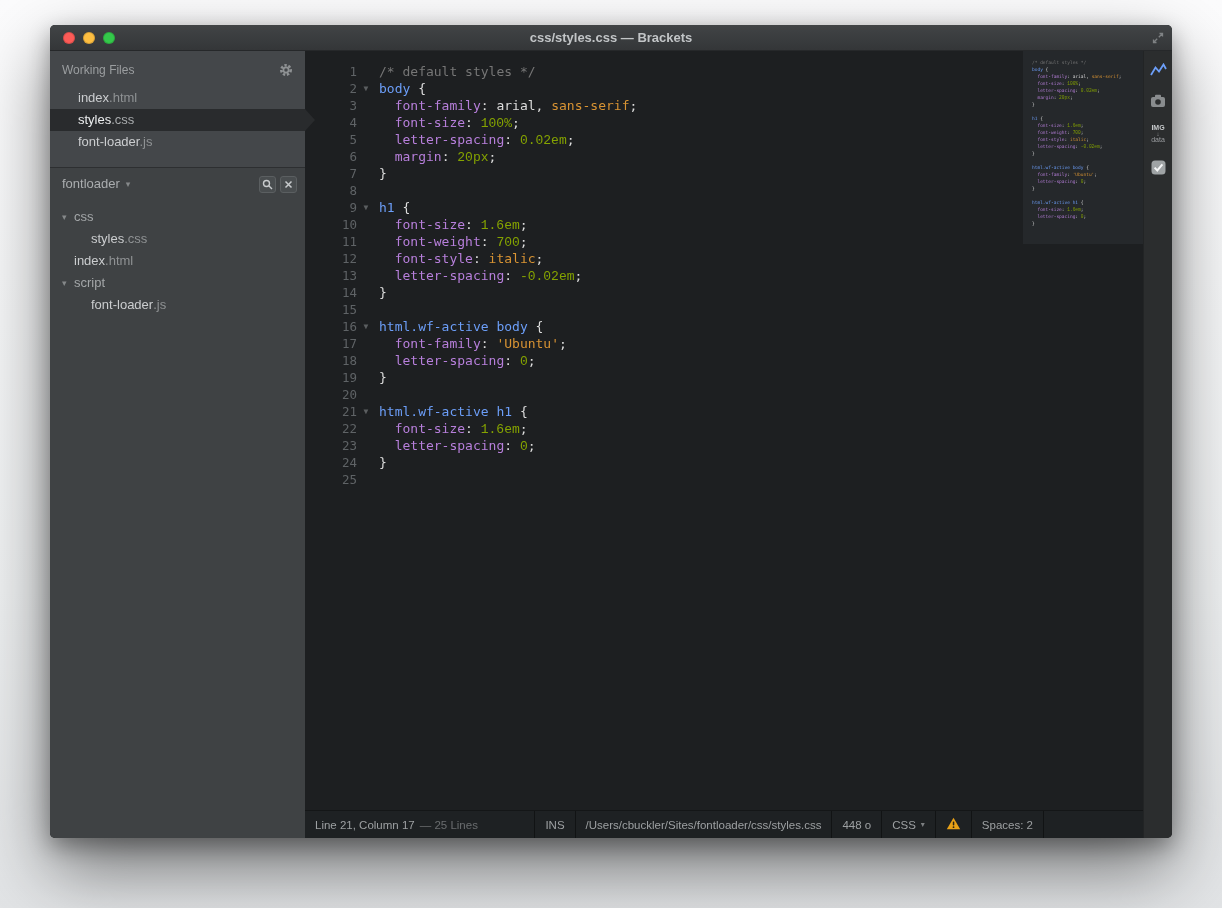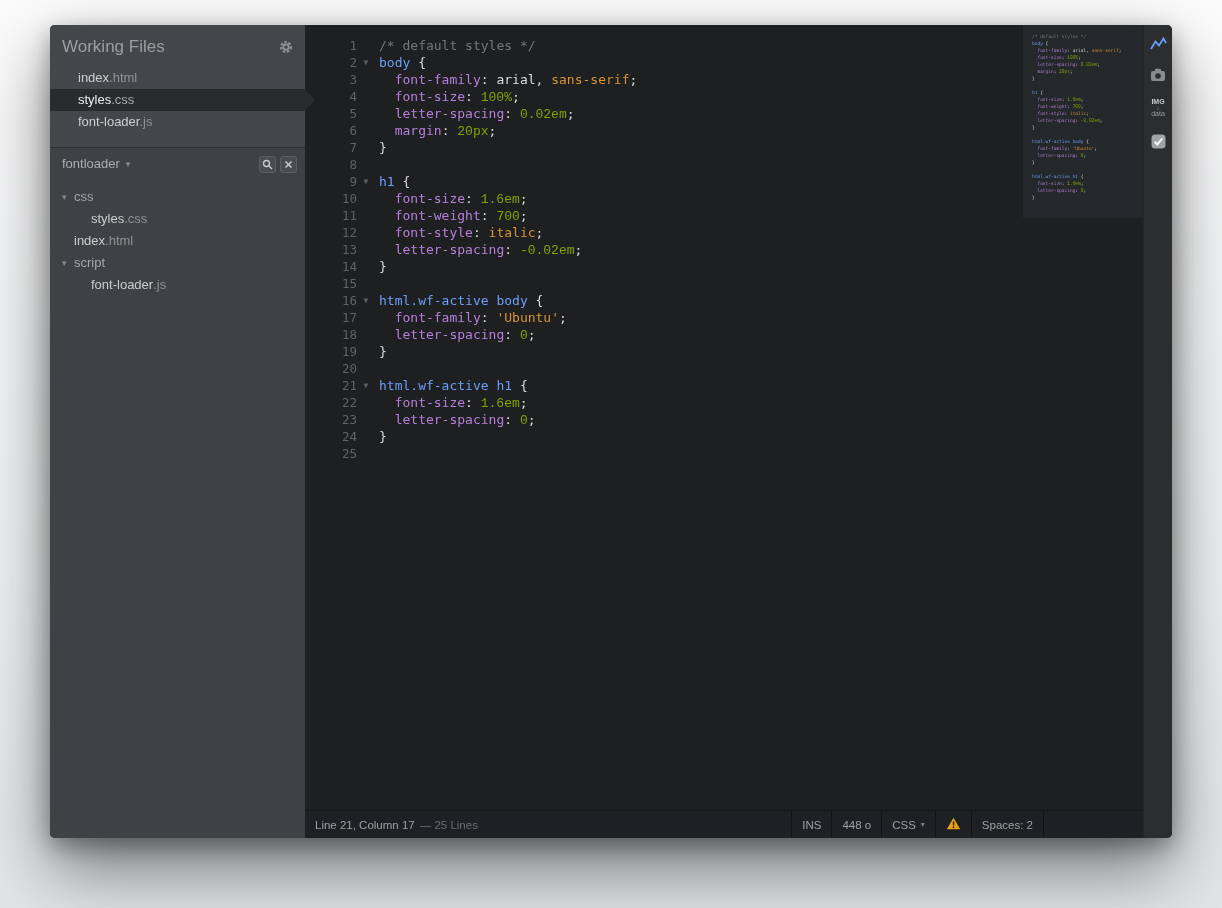--- a/index.html
+++ b/index.html
@@ -31,21 +31,21 @@
   .light{width:12px; height:12px; border-radius:50%; box-shadow:inset 0 0 0 1px rgba(0,0,0,.15); cursor:default;}
   .light.red{background:var(--c-traffic_red);} .light.yellow{background:var(--c-traffic_yellow);} .light.green{background:var(--c-traffic_green);}
   .title{position:absolute; left:0; right:0; text-align:center; font-size:13px; font-weight:bold; color:#c2c5c7; pointer-events:none;}
   .expand-btn{position:absolute; right:7px; top:6px; width:14px; height:14px; display:flex; align-items:center; justify-content:center; opacity:.85;}
   
   .main{flex:1; display:flex; min-height:0;}
   
   .sidebar{flex:0 0 255px; width:255px; background:var(--c-sidebar); position:relative; z-index:3; font-size:13px; color:#c9cccd;}
   .wf-section{background:#44474a; padding:12px 0 14px 0; border-bottom:1px solid #2d2f31;}
   .section-header{display:flex; align-items:center; justify-content:space-between; padding:0 12px 10px 12px;}
-  .section-title{color:#9b9ea0; font-size:17px;}
+  .section-title{color:#9b9ea0; font-size:12px;}
   .gear{display:flex; align-items:center;}
   .wf-row{height:22px; line-height:22px; padding-left:28px; white-space:nowrap; position:relative; cursor:default;}
   .wf-row .fname{color:#cbcdcf;} .wf-row .fext{color:#8f9294;}
   .wf-row.selected{background:#292b2d;}
   .wf-row.selected .fname{color:#eceeef;} .wf-row.selected .fext{color:#a8abad;}
   .wf-row.selected::after{
     content:""; position:absolute; right:-10px; top:0;
     border-top:11px solid transparent; border-bottom:11px solid transparent; border-left:10px solid #292b2d;
   }
   .project-section{padding-top:8px;}
@@ -90,20 +90,33 @@
   .rail-icon{display:flex; flex-direction:column; align-items:center; justify-content:center; cursor:default;}
   .imgdata{font-size:7px; line-height:6px; color:#9a9da0; text-align:center; font-family:"Liberation Sans",sans-serif;}
   .imgdata .img-top{font-weight:bold; color:#c6c9cb; font-size:7px;}
   .imgdata .arrow{font-size:6px;}
 </style>
 </head>
 <body>
 
 <div class="window">
 
+  <div class="titlebar">
+    <div class="traffic">
+      <span class="light red"></span>
+      <span class="light yellow"></span>
+      <span class="light green"></span>
+    </div>
+    <div class="title">css/styles.css — Brackets</div>
+    <div class="expand-btn">
+      <svg width="12" height="12" viewBox="0 0 12 12" fill="none" stroke="#8b8e90" stroke-width="1.3">
+        <path d="M7.5 1.5 H10.5 V4.5 M10.5 1.5 L6.8 5.2 M4.5 10.5 H1.5 V7.5 M1.5 10.5 L5.2 6.8"></path>
+      </svg>
+    </div>
+  </div>
 
   <div class="main">
 
     <div class="sidebar">
       <div class="wf-section">
         <div class="section-header">
           <span class="section-title">Working Files</span>
           <span class="gear">
             <svg width="14" height="14" viewBox="0 0 14 14">
               <circle cx="7" cy="7" r="4.7" fill="none" stroke="#8f9294" stroke-width="2.6" stroke-dasharray="2.3 1.7"></circle>
@@ -231,20 +244,23 @@
       <div class="statusbar">
         <div class="cell">
           <span>Line 21, Column 17</span>
           <span class="dim">— 25 Lines</span>
         </div>
         <div class="spacer"></div>
         <div class="cell bordered">
           <span>INS</span>
         </div>
         <div class="cell bordered">
+          <span>/Users/cbuckler/Sites/fontloader/css/styles.css</span>
+        </div>
+        <div class="cell bordered">
           <span>448 o</span>
         </div>
         <div class="cell bordered">
           <span>CSS</span>
           <span class="dd-arrow">▾</span>
         </div>
         <div class="cell bordered">
           <span>
             <svg width="15" height="13" viewBox="0 0 15 13">
               <path d="M7.5 0.8 L14.2 12.2 H0.8 Z" fill="var(--c-warning)"></path>

